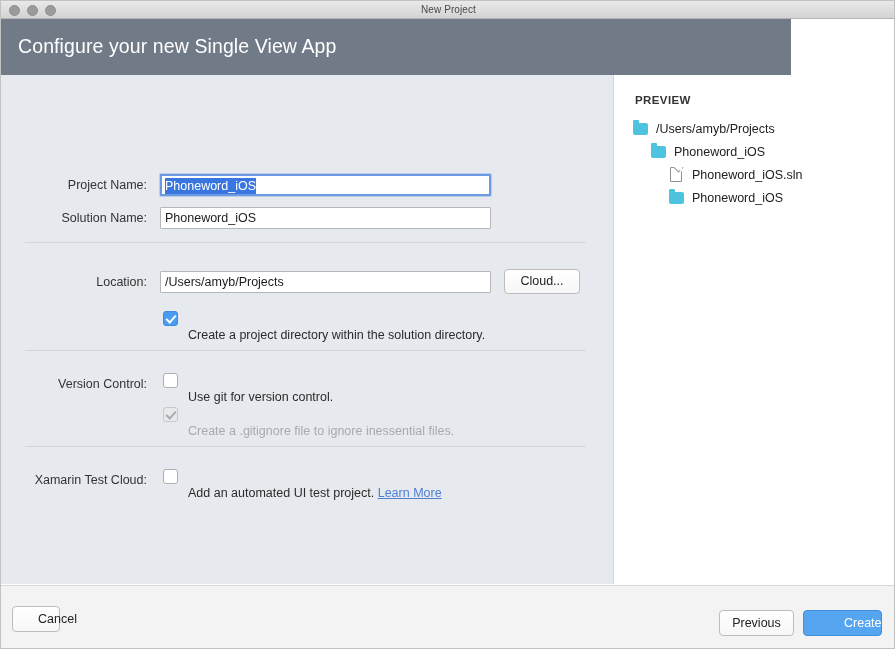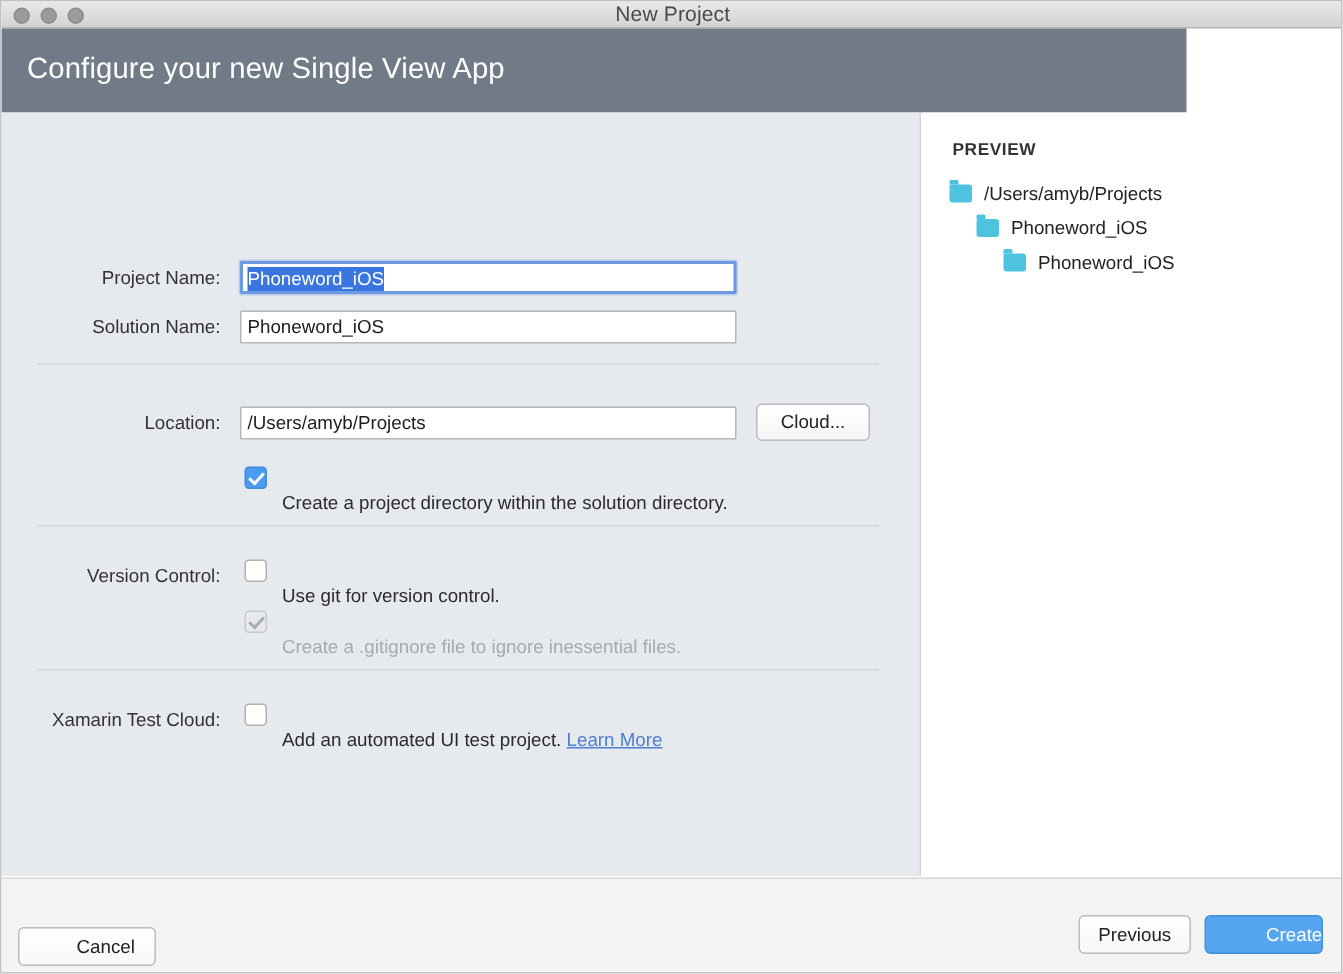--- a/index.html
+++ b/index.html
@@ -50,21 +50,21 @@
     background: #9b9b9b;
     border: 1px solid #8d8d8d;
     box-sizing: border-box;
   }
   .window-title {
     position: absolute;
     left: 0; top: 0;
     width: 895px;
     line-height: 17px;
     text-align: center;
-    font-size: 14px;
+    font-size: 10px;
     color: #4a4a4a;
     letter-spacing: 0.1px;
   }
 
   
   .header {
     position: absolute;
     left: 0; top: 18px;
     width: 790px;
     height: 56px;
@@ -362,21 +362,21 @@
     cursor: default;
     border: 1px solid #bcbcbc;
     background: linear-gradient(#ffffff, #f7f7f7);
     color: #222222;
   }
   .btn.primary {
     background: #55a5f0;
     border: 1px solid #3e8fdc;
     color: #ffffff;
   }
-  #cancel-button { left: 11px; top: 32px; width: 92px; padding-left: 25px; }
+  #cancel-button { left: 11px; top: 20px; width: 48px; padding-left: 25px; }
   #previous-button { left: 718px; top: 24px; width: 75px; }
   #create-button { left: 802px; top: 24px; width: 79px; padding-left: 40px; }
 </style>
 </head>
 <body>
 
 <div class="window">
 
   <div class="titlebar">
     <div class="traffic">
@@ -451,20 +451,26 @@
             <span class="tlabel">/Users/amyb/Projects</span>
           </div>
           <div class="tnode" style="padding-left: 36px;">
             <span class="ticon">
               <span class="folder"></span>
             </span>
             <span class="tlabel">Phoneword_iOS</span>
           </div>
           <div class="tnode" style="padding-left: 54px;">
             <span class="ticon">
+              <span class="file"></span>
+            </span>
+            <span class="tlabel">Phoneword_iOS.sln</span>
+          </div>
+          <div class="tnode" style="padding-left: 54px;">
+            <span class="ticon">
               <span class="folder"></span>
             </span>
             <span class="tlabel">Phoneword_iOS</span>
           </div>
         </div>
     </div>
 
   </div>
 
   <div class="footer">

